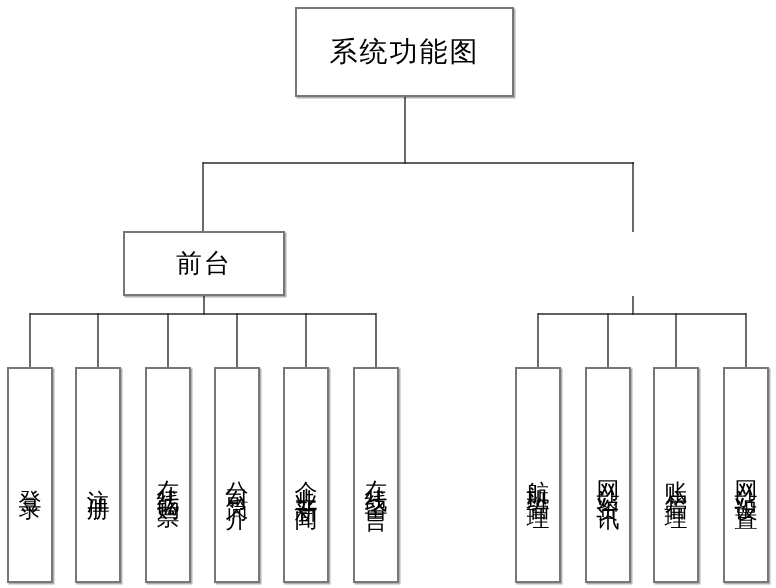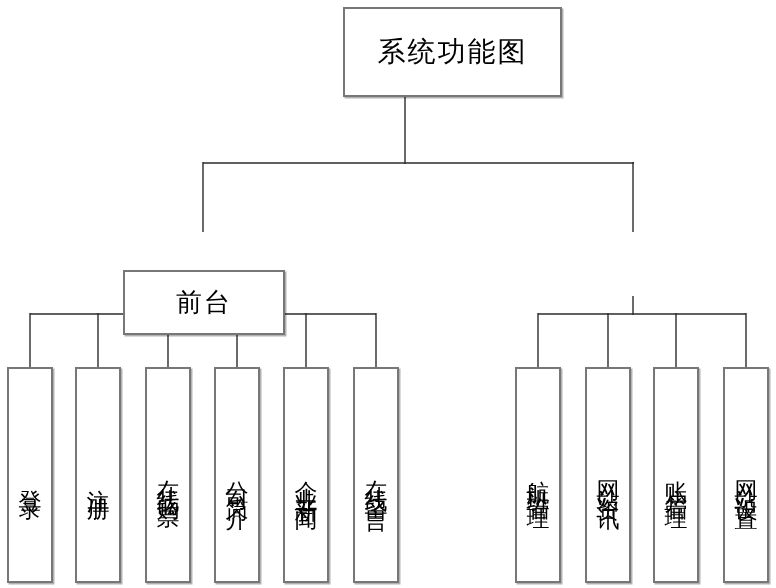--- a/index.html
+++ b/index.html
@@ -73,25 +73,25 @@
     <line x1="376" y1="313" x2="376" y2="368"></line>
 
     <line x1="633" y1="296" x2="633" y2="315"></line>
     <line x1="538" y1="314" x2="746" y2="314"></line>
     <line x1="538" y1="313" x2="538" y2="368"></line>
     <line x1="608" y1="313" x2="608" y2="368"></line>
     <line x1="676" y1="313" x2="676" y2="368"></line>
     <line x1="746" y1="313" x2="746" y2="368"></line>
   </svg>
 
-  <div class="node" style="left:295px; top:7px; width:219px; height:90px;margin-left:48px;">
+  <div class="node" style="left:295px; top:7px; width:219px; height:90px;">
     <span class="root-label">系统功能图</span>
   </div>
 
-  <div class="node" style="left:123px; top:231px; width:162px; height:65px;margin-top:39px;">
+  <div class="node" style="left:123px; top:231px; width:162px; height:65px;">
     <span class="h-label">前台</span>
   </div>
 
   <div class="node" style="left:7px; top:367px; width:46px; height:216px;">
     <span class="v-label">登录</span>
   </div>
   <div class="node" style="left:75px; top:367px; width:46px; height:216px;">
     <span class="v-label">注册</span>
   </div>
   <div class="node" style="left:145px; top:367px; width:46px; height:216px;">

